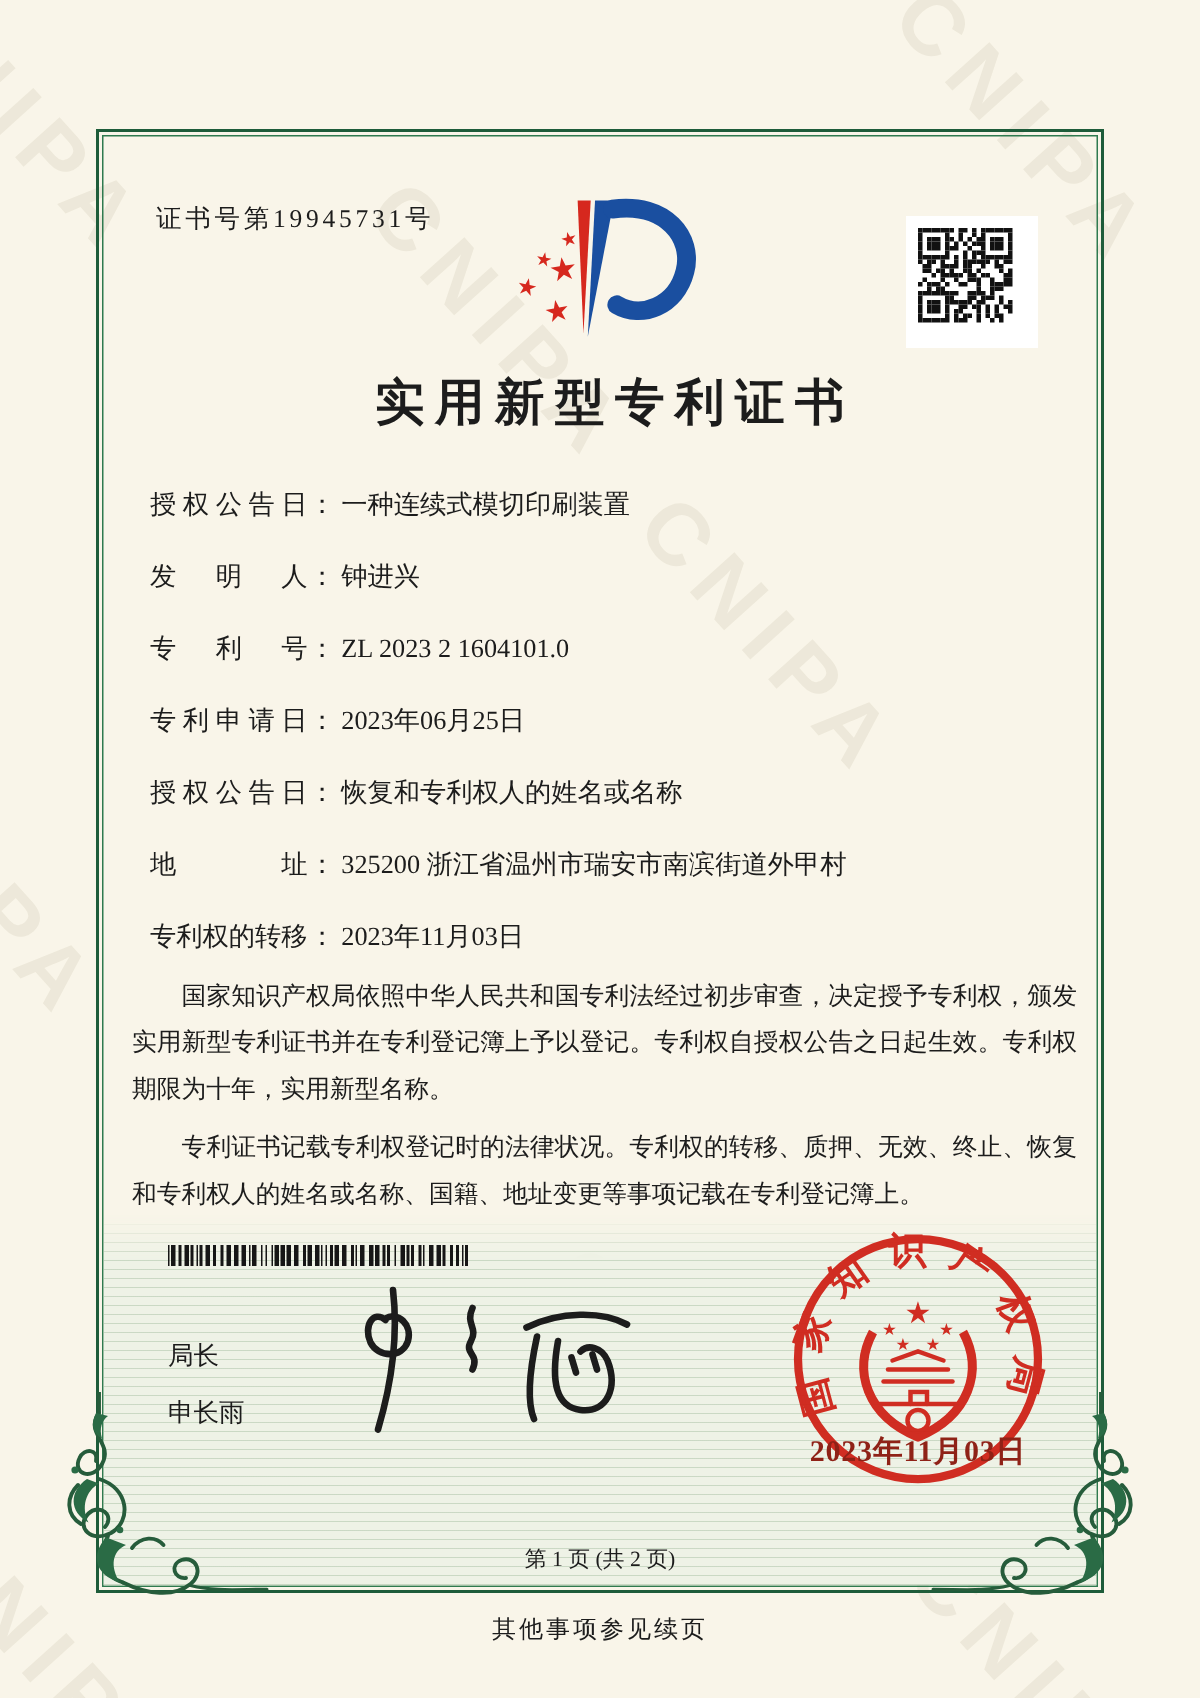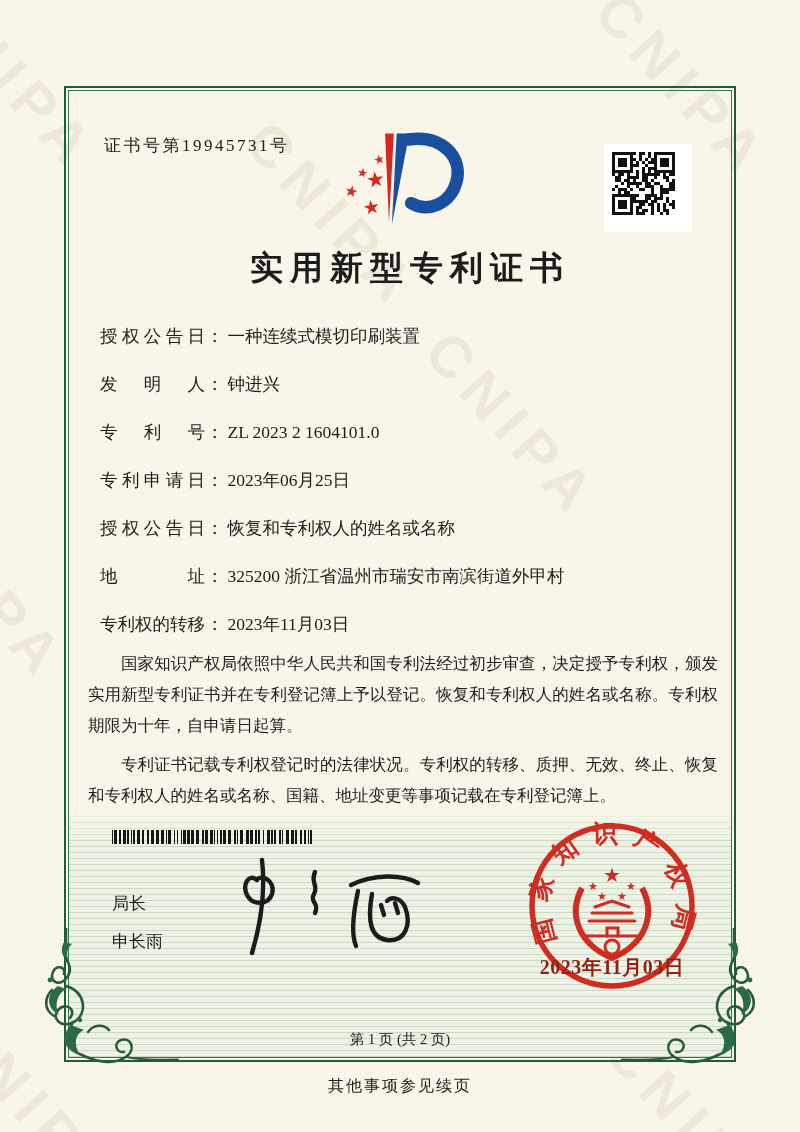--- a/index.html
+++ b/index.html
@@ -428,21 +428,21 @@
   </div>
   <div class="frow">
     <span class="flabel">地址</span><span class="fcolon">：</span><span class="fvalue">325200 浙江省温州市瑞安市南滨街道外甲村</span>
   </div>
   <div class="frow">
     <span class="flabel">专利权的转移</span><span class="fcolon">：</span><span class="fvalue">2023年11月03日</span>
   </div>
 </div>
 
 <div class="body-text">
-  <p>国家知识产权局依照中华人民共和国专利法经过初步审查，决定授予专利权，颁发实用新型专利证书并在专利登记簿上予以登记。恢复和专利权人的姓名或名称。专利权期限为十年，自申请日起算。</p>
+  <p>国家知识产权局依照中华人民共和国专利法经过初步审查，决定授予专利权，颁发实用新型专利证书并在专利登记簿上予以登记。专利权自授权公告之日起生效。专利权期限为十年，实用新型名称。</p>
   <p>专利证书记载专利权登记时的法律状况。专利权的转移、质押、无效、终止、恢复和专利权人的姓名或名称、国籍、地址变更等事项记载在专利登记簿上。</p>
 </div>
 
 <div class="barcode"><span style="width: 1px; margin-right: 1px;"></span><span style="width: 3px; margin-right: 2px;"></span><span style="width: 2px; margin-right: 2px;"></span><span style="width: 3px; margin-right: 1px;"></span><span style="width: 2px; margin-right: 2px;"></span><span style="width: 1px; margin-right: 1px;"></span><span style="width: 2px; margin-right: 2px;"></span><span style="width: 3px; margin-right: 2px;"></span><span style="width: 2px; margin-right: 3px;"></span><span style="width: 2px; margin-right: 2px;"></span><span style="width: 3px; margin-right: 2px;"></span><span style="width: 3px; margin-right: 2px;"></span><span style="width: 3px; margin-right: 2px;"></span><span style="width: 1px; margin-right: 1px;"></span><span style="width: 3px; margin-right: 3px;"></span><span style="width: 1px; margin-right: 2px;"></span><span style="width: 1px; margin-right: 3px;"></span><span style="width: 1px; margin-right: 1px;"></span><span style="width: 3px; margin-right: 1px;"></span><span style="width: 3px; margin-right: 1px;"></span><span style="width: 3px; margin-right: 2px;"></span><span style="width: 3px; margin-right: 3px;"></span><span style="width: 2px; margin-right: 1px;"></span><span style="width: 3px; margin-right: 2px;"></span><span style="width: 3px; margin-right: 1px;"></span><span style="width: 1px; margin-right: 2px;"></span><span style="width: 1px; margin-right: 2px;"></span><span style="width: 2px; margin-right: 1px;"></span><span style="width: 3px; margin-right: 2px;"></span><span style="width: 3px; margin-right: 3px;"></span><span style="width: 2px; margin-right: 1px;"></span><span style="width: 1px; margin-right: 2px;"></span><span style="width: 3px; margin-right: 3px;"></span><span style="width: 3px; margin-right: 1px;"></span><span style="width: 3px; margin-right: 2px;"></span><span style="width: 2px; margin-right: 1px;"></span><span style="width: 2px; margin-right: 3px;"></span><span style="width: 1px; margin-right: 3px;"></span><span style="width: 3px; margin-right: 1px;"></span><span style="width: 2px; margin-right: 1px;"></span><span style="width: 2px; margin-right: 3px;"></span><span style="width: 2px; margin-right: 1px;"></span><span style="width: 1px; margin-right: 3px;"></span><span style="width: 3px; margin-right: 2px;"></span><span style="width: 3px; margin-right: 1px;"></span><span style="width: 2px; margin-right: 3px;"></span><span style="width: 2px; margin-right: 2px;"></span><span style="width: 2px; margin-right: 2px;"></span><span style="width: 1px; margin-right: 1px;"></span><span style="width: 2px; margin-right: 1px;"></span></div>
 
 <div class="signer t1">局长</div>
 <div class="signer t2">申长雨</div>
 
 <svg class="sign-svg" width="230" height="110" viewBox="0 0 230 110">
   <g fill="none" stroke="#1c1c1c" stroke-width="4.4" stroke-linecap="round" stroke-linejoin="round">

